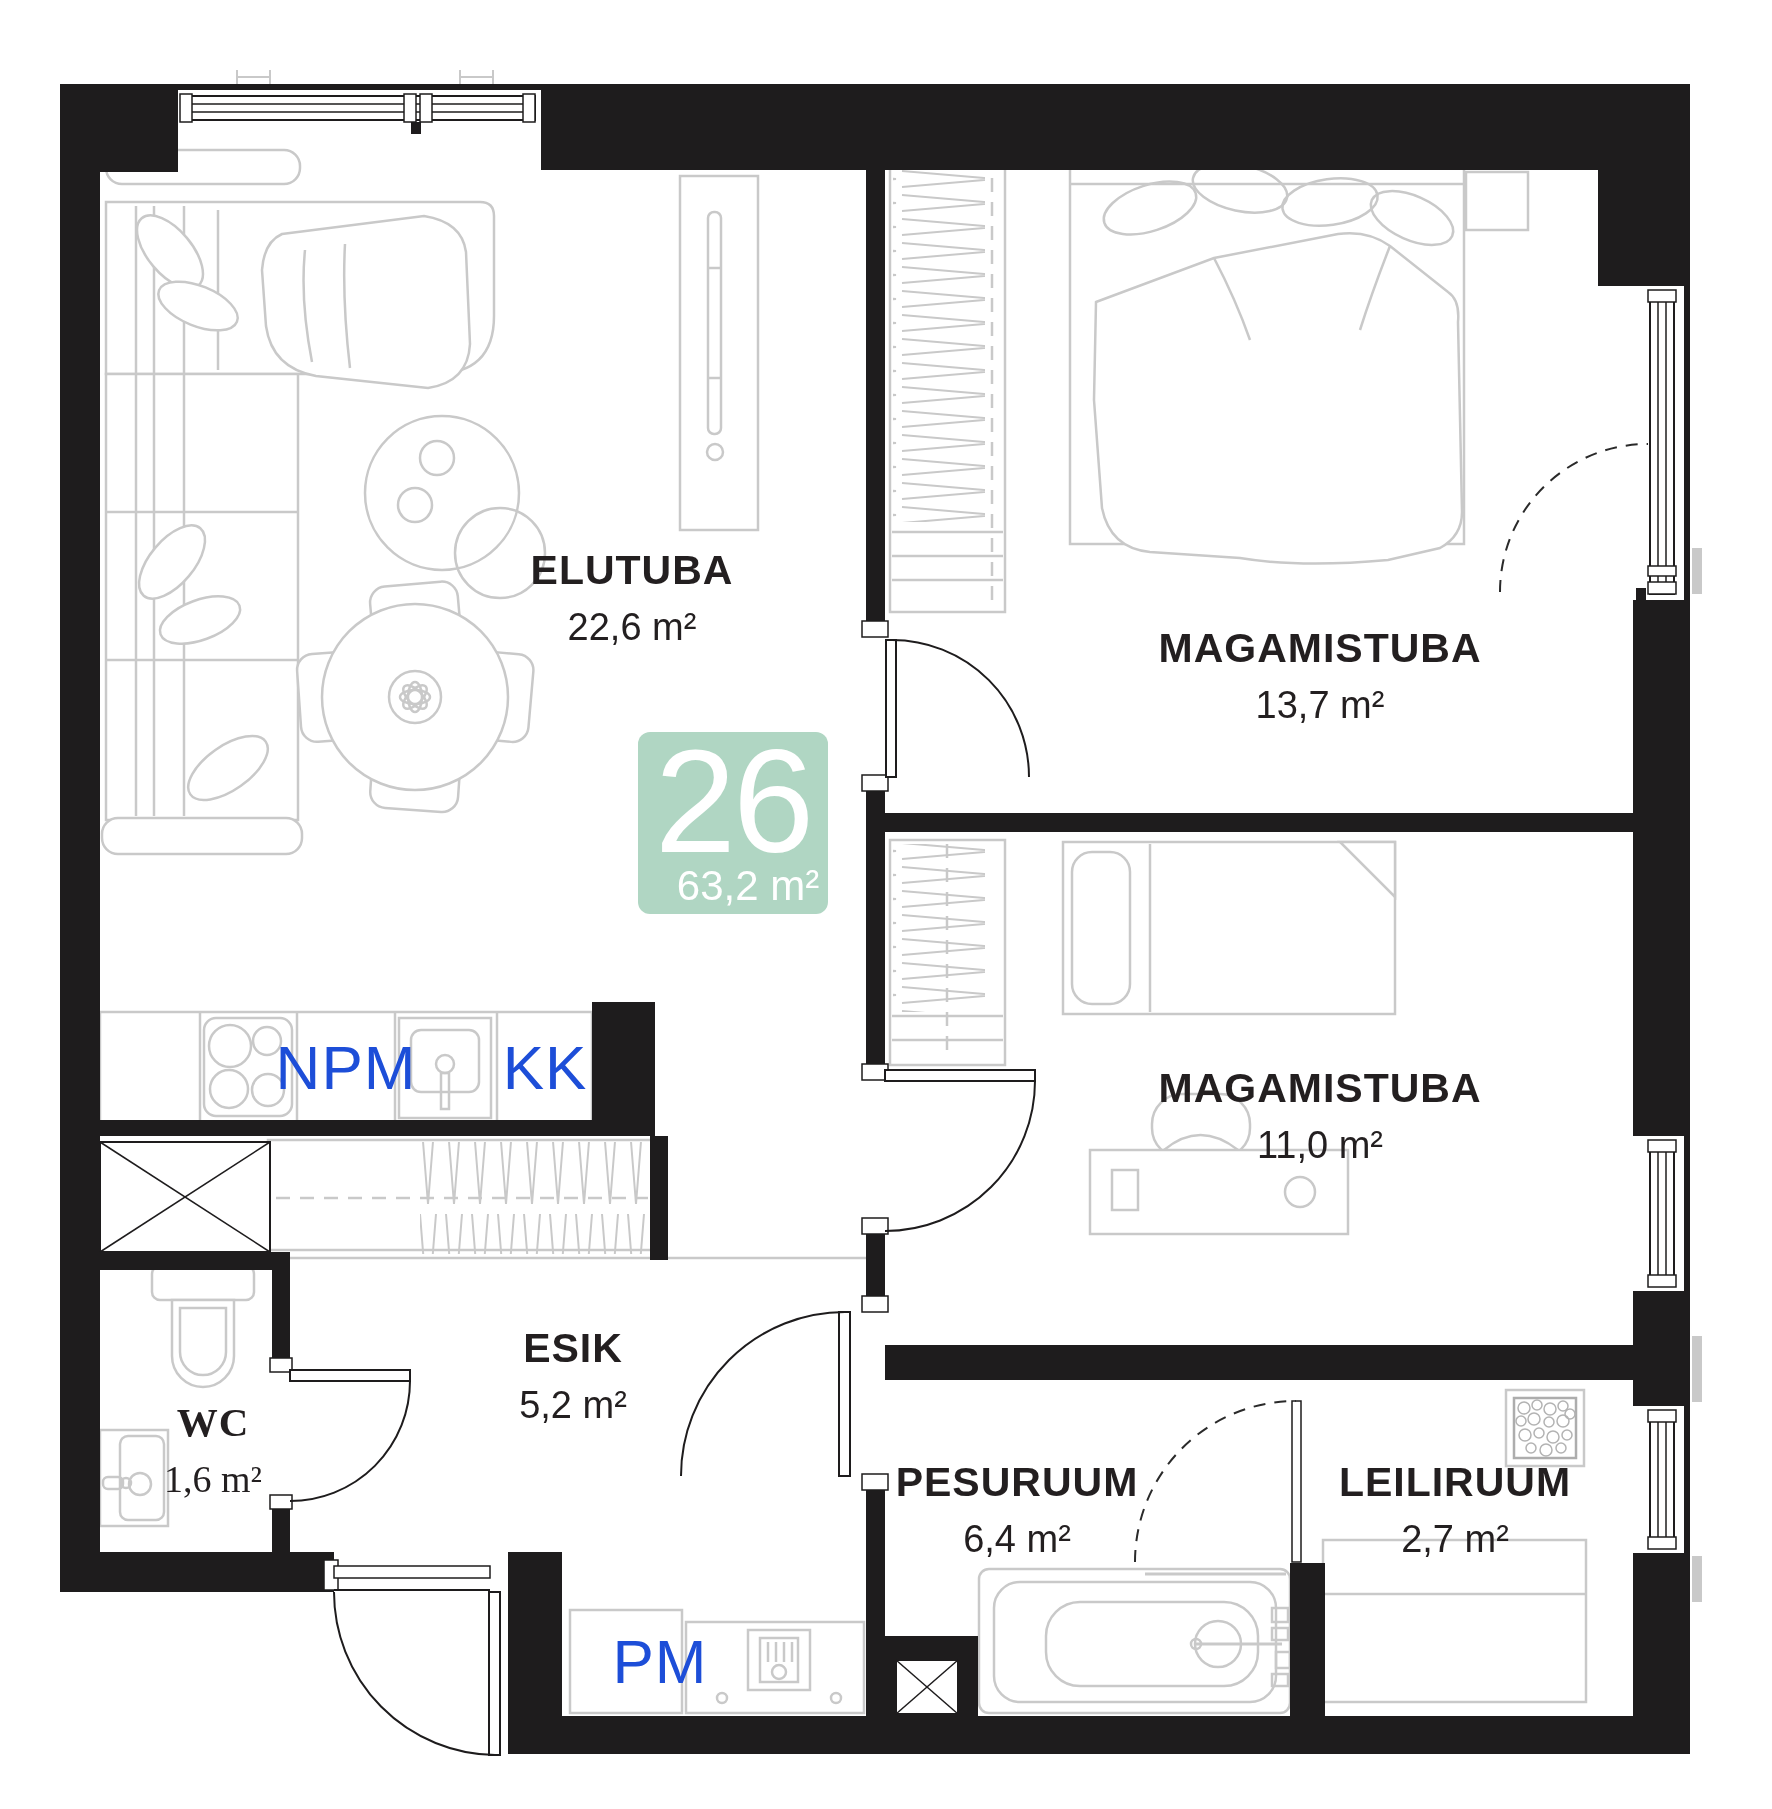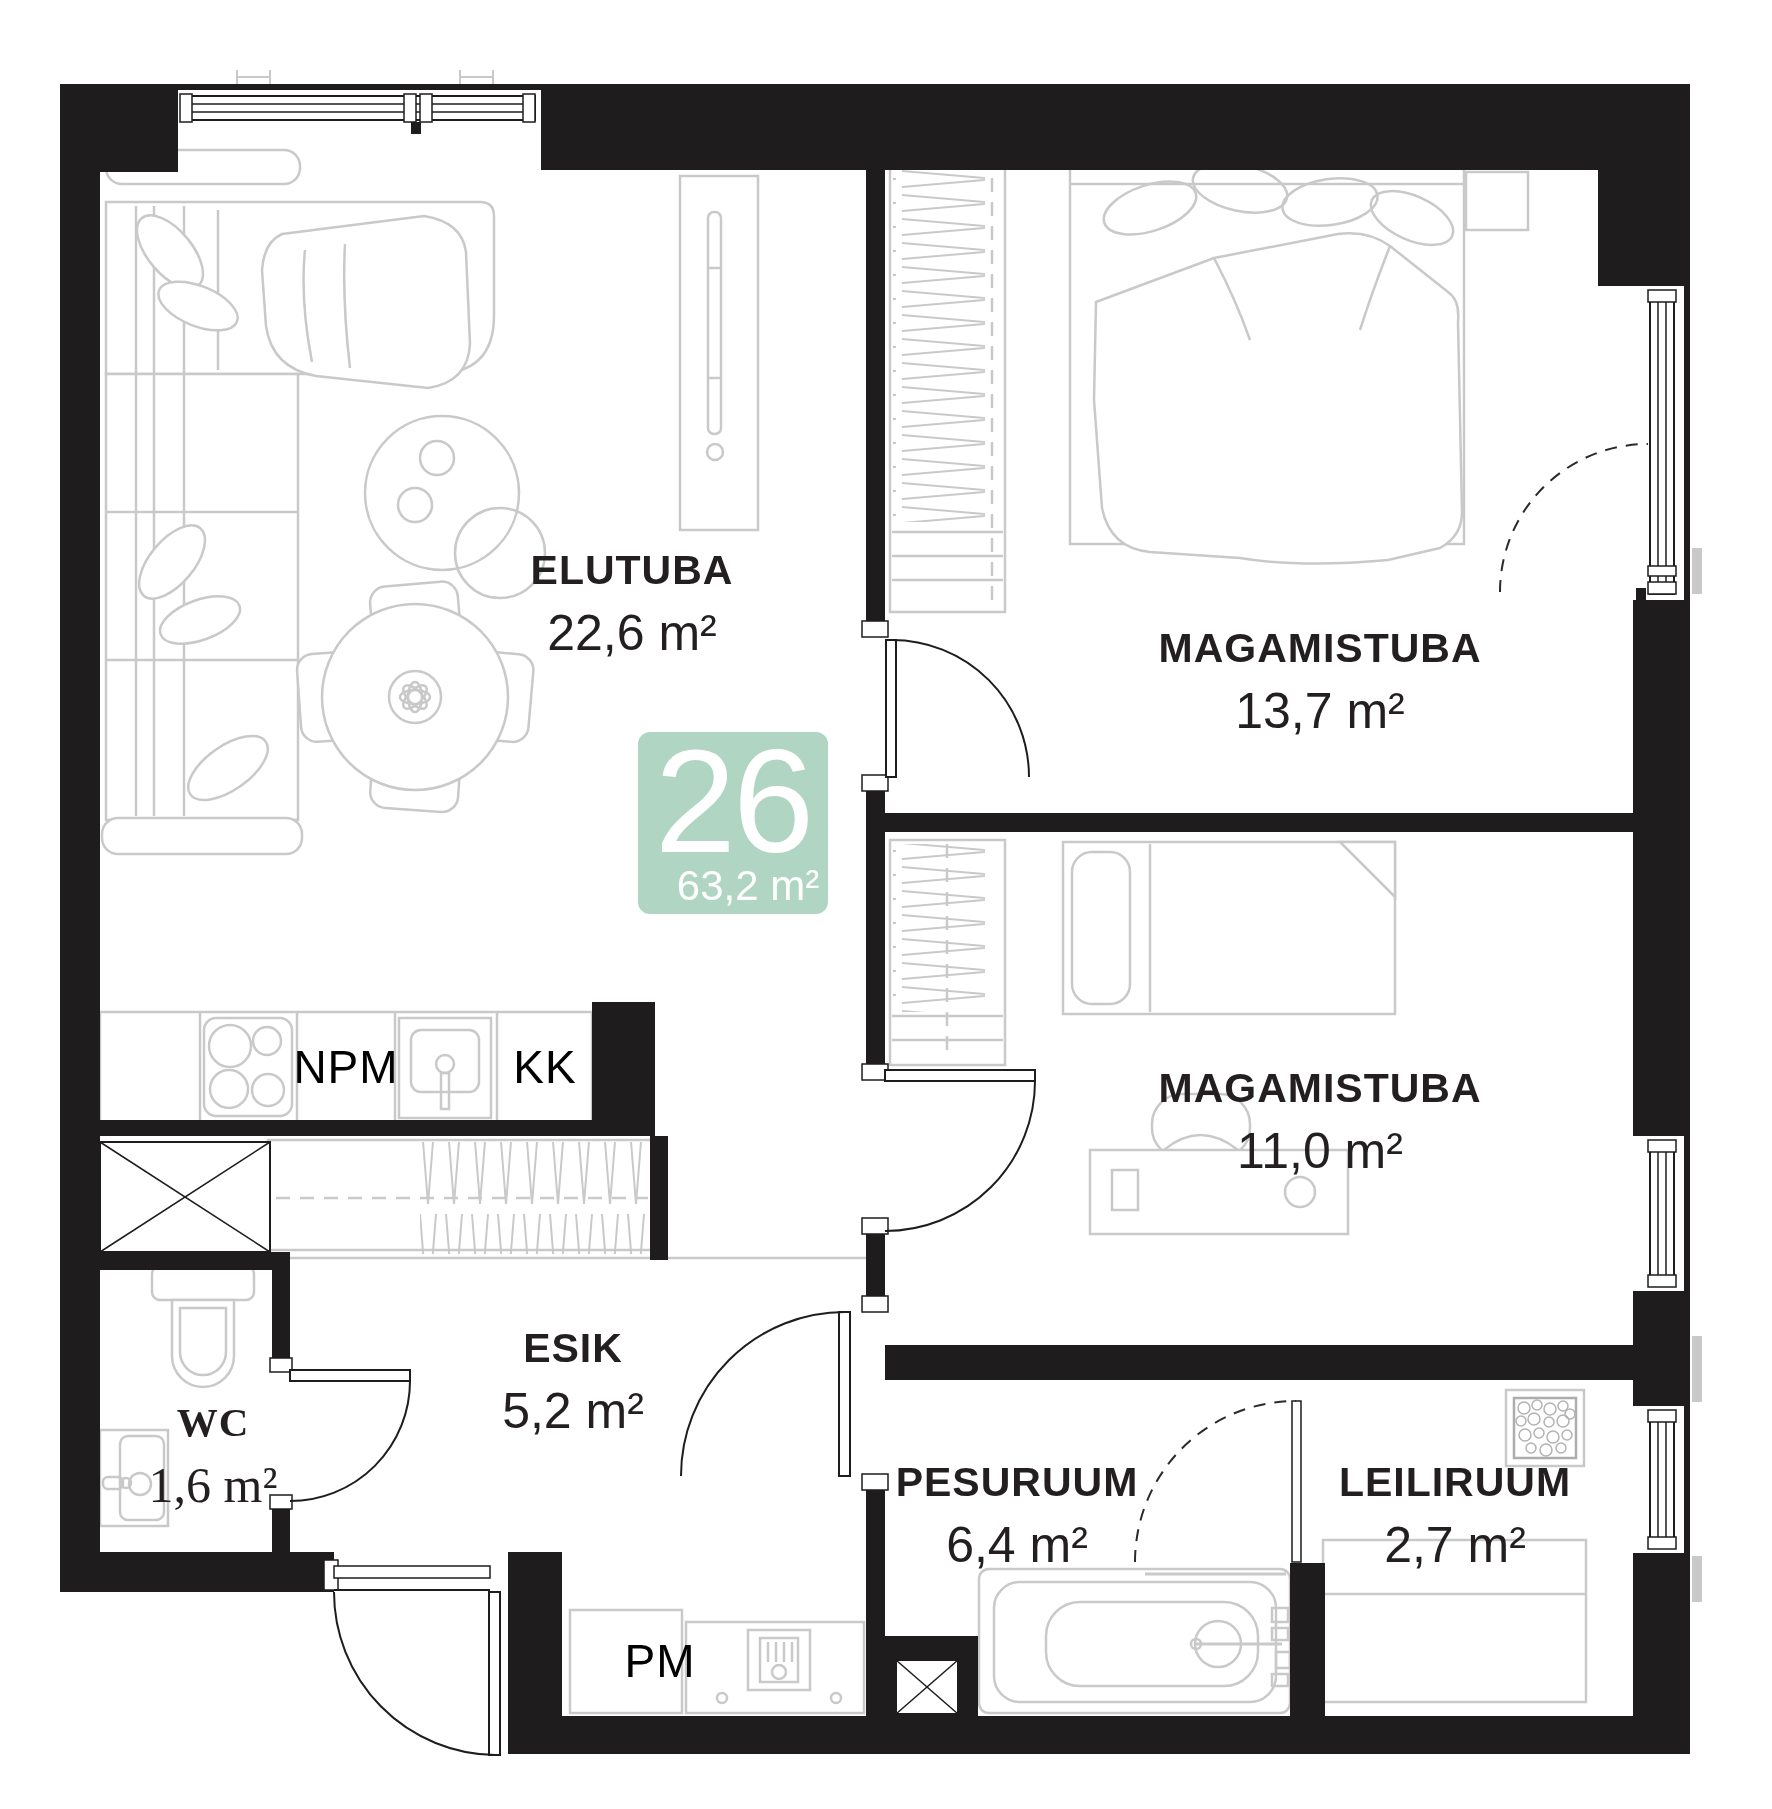--- a/index.html
+++ b/index.html
@@ -1,22 +1,22 @@
 <!DOCTYPE html>
 <html><head>
 <meta charset="utf-8">
 <style>
   html,body{margin:0;padding:0;background:#ffffff;}
   #canvas{position:relative;width:1772px;height:1809px;background:#ffffff;overflow:hidden;
           font-family:"Liberation Sans",sans-serif;}
   #plan-svg{position:absolute;left:0;top:0;width:1772px;height:1809px;}
   .room-label{position:absolute;transform:translateX(-50%);text-align:center;color:#231f20;white-space:nowrap;}
   .room-name{font-weight:bold;font-size:41px;line-height:1.0;letter-spacing:1px;margin-top:12px;}
-  .room-area{font-size:50px;line-height:1.0;margin-top:17px;}
-  .fixture-label{position:absolute;transform:translate(-50%,-50%);color:#000000;font-size:46px;
+  .room-area{font-size:38px;line-height:1.0;margin-top:17px;}
+  .fixture-label{position:absolute;transform:translate(-50%,-50%);color:#1d4ed8;font-size:62px;
                  letter-spacing:1px;white-space:nowrap;}
   .unit-badge{position:absolute;left:638px;top:732px;width:190px;height:182px;background:#b0d6c3;
               color:#ffffff;text-align:center;border-radius:12px;}
   .badge-number{font-size:146px;font-weight:400;line-height:0.82;margin-top:10px;letter-spacing:-3px;}
   .badge-area{font-size:42px;line-height:1.0;margin-top:3px;margin-left:30px;}
 </style>
 </head>
 <body>
 
 <div id="canvas">

